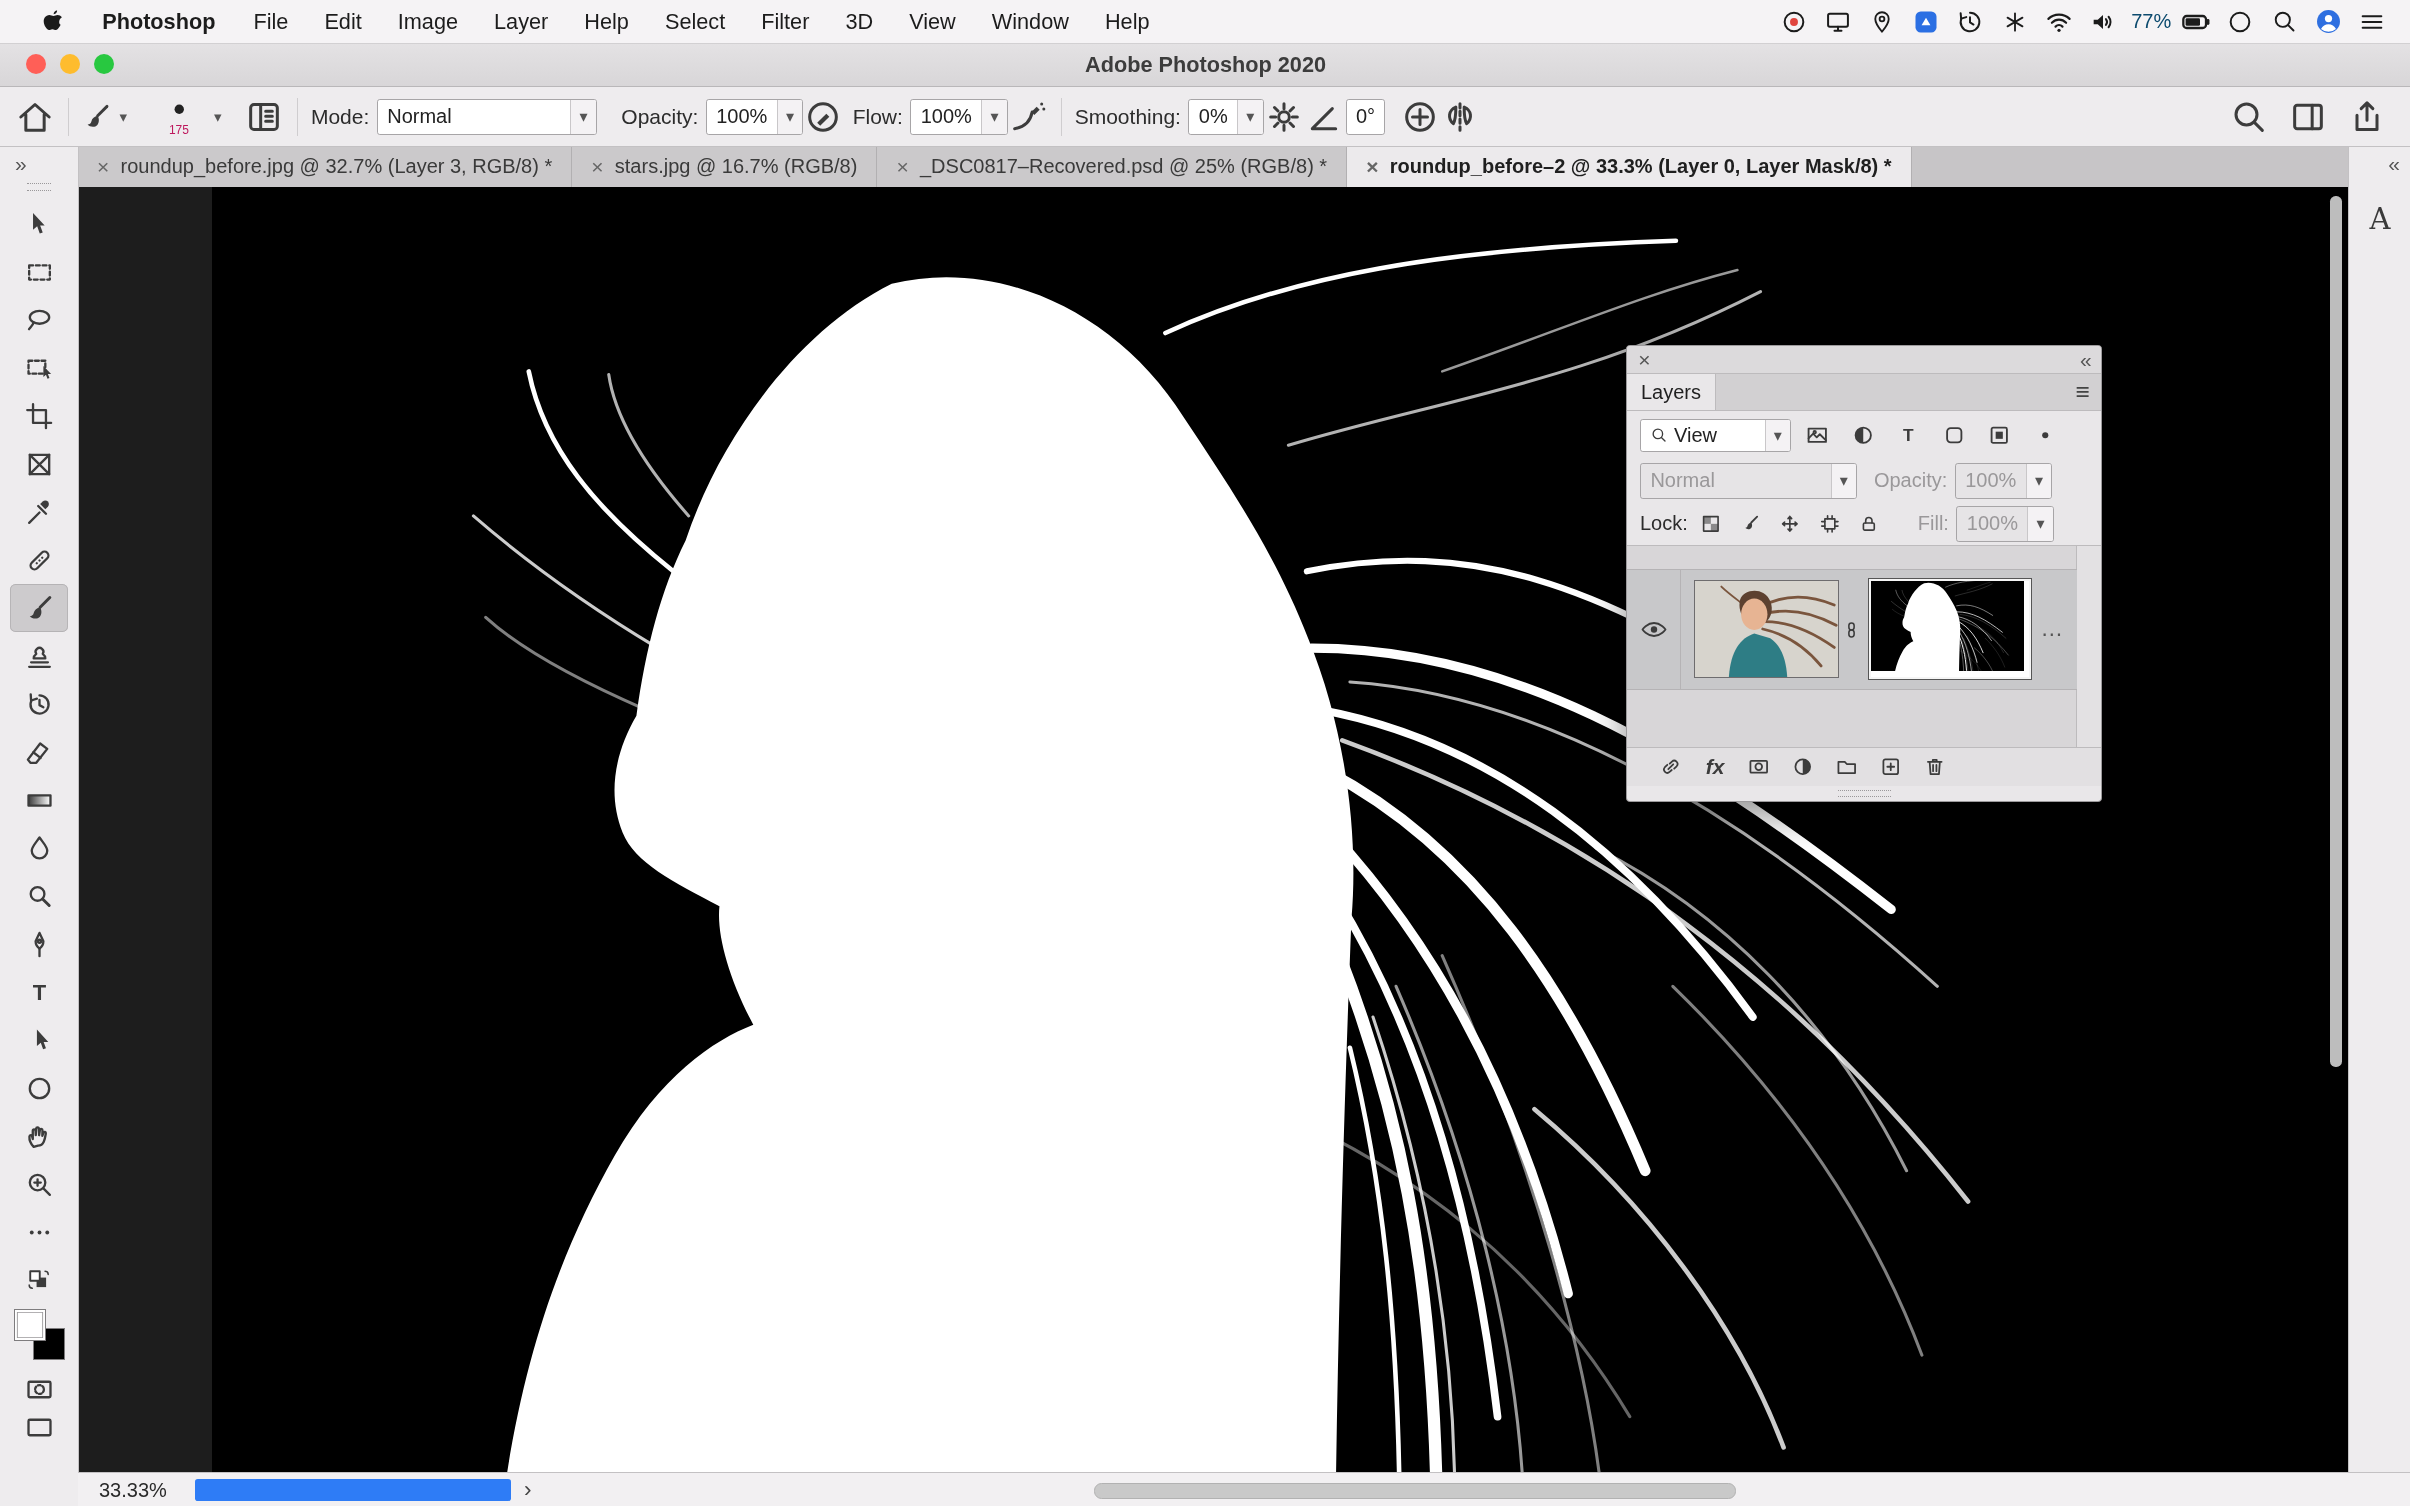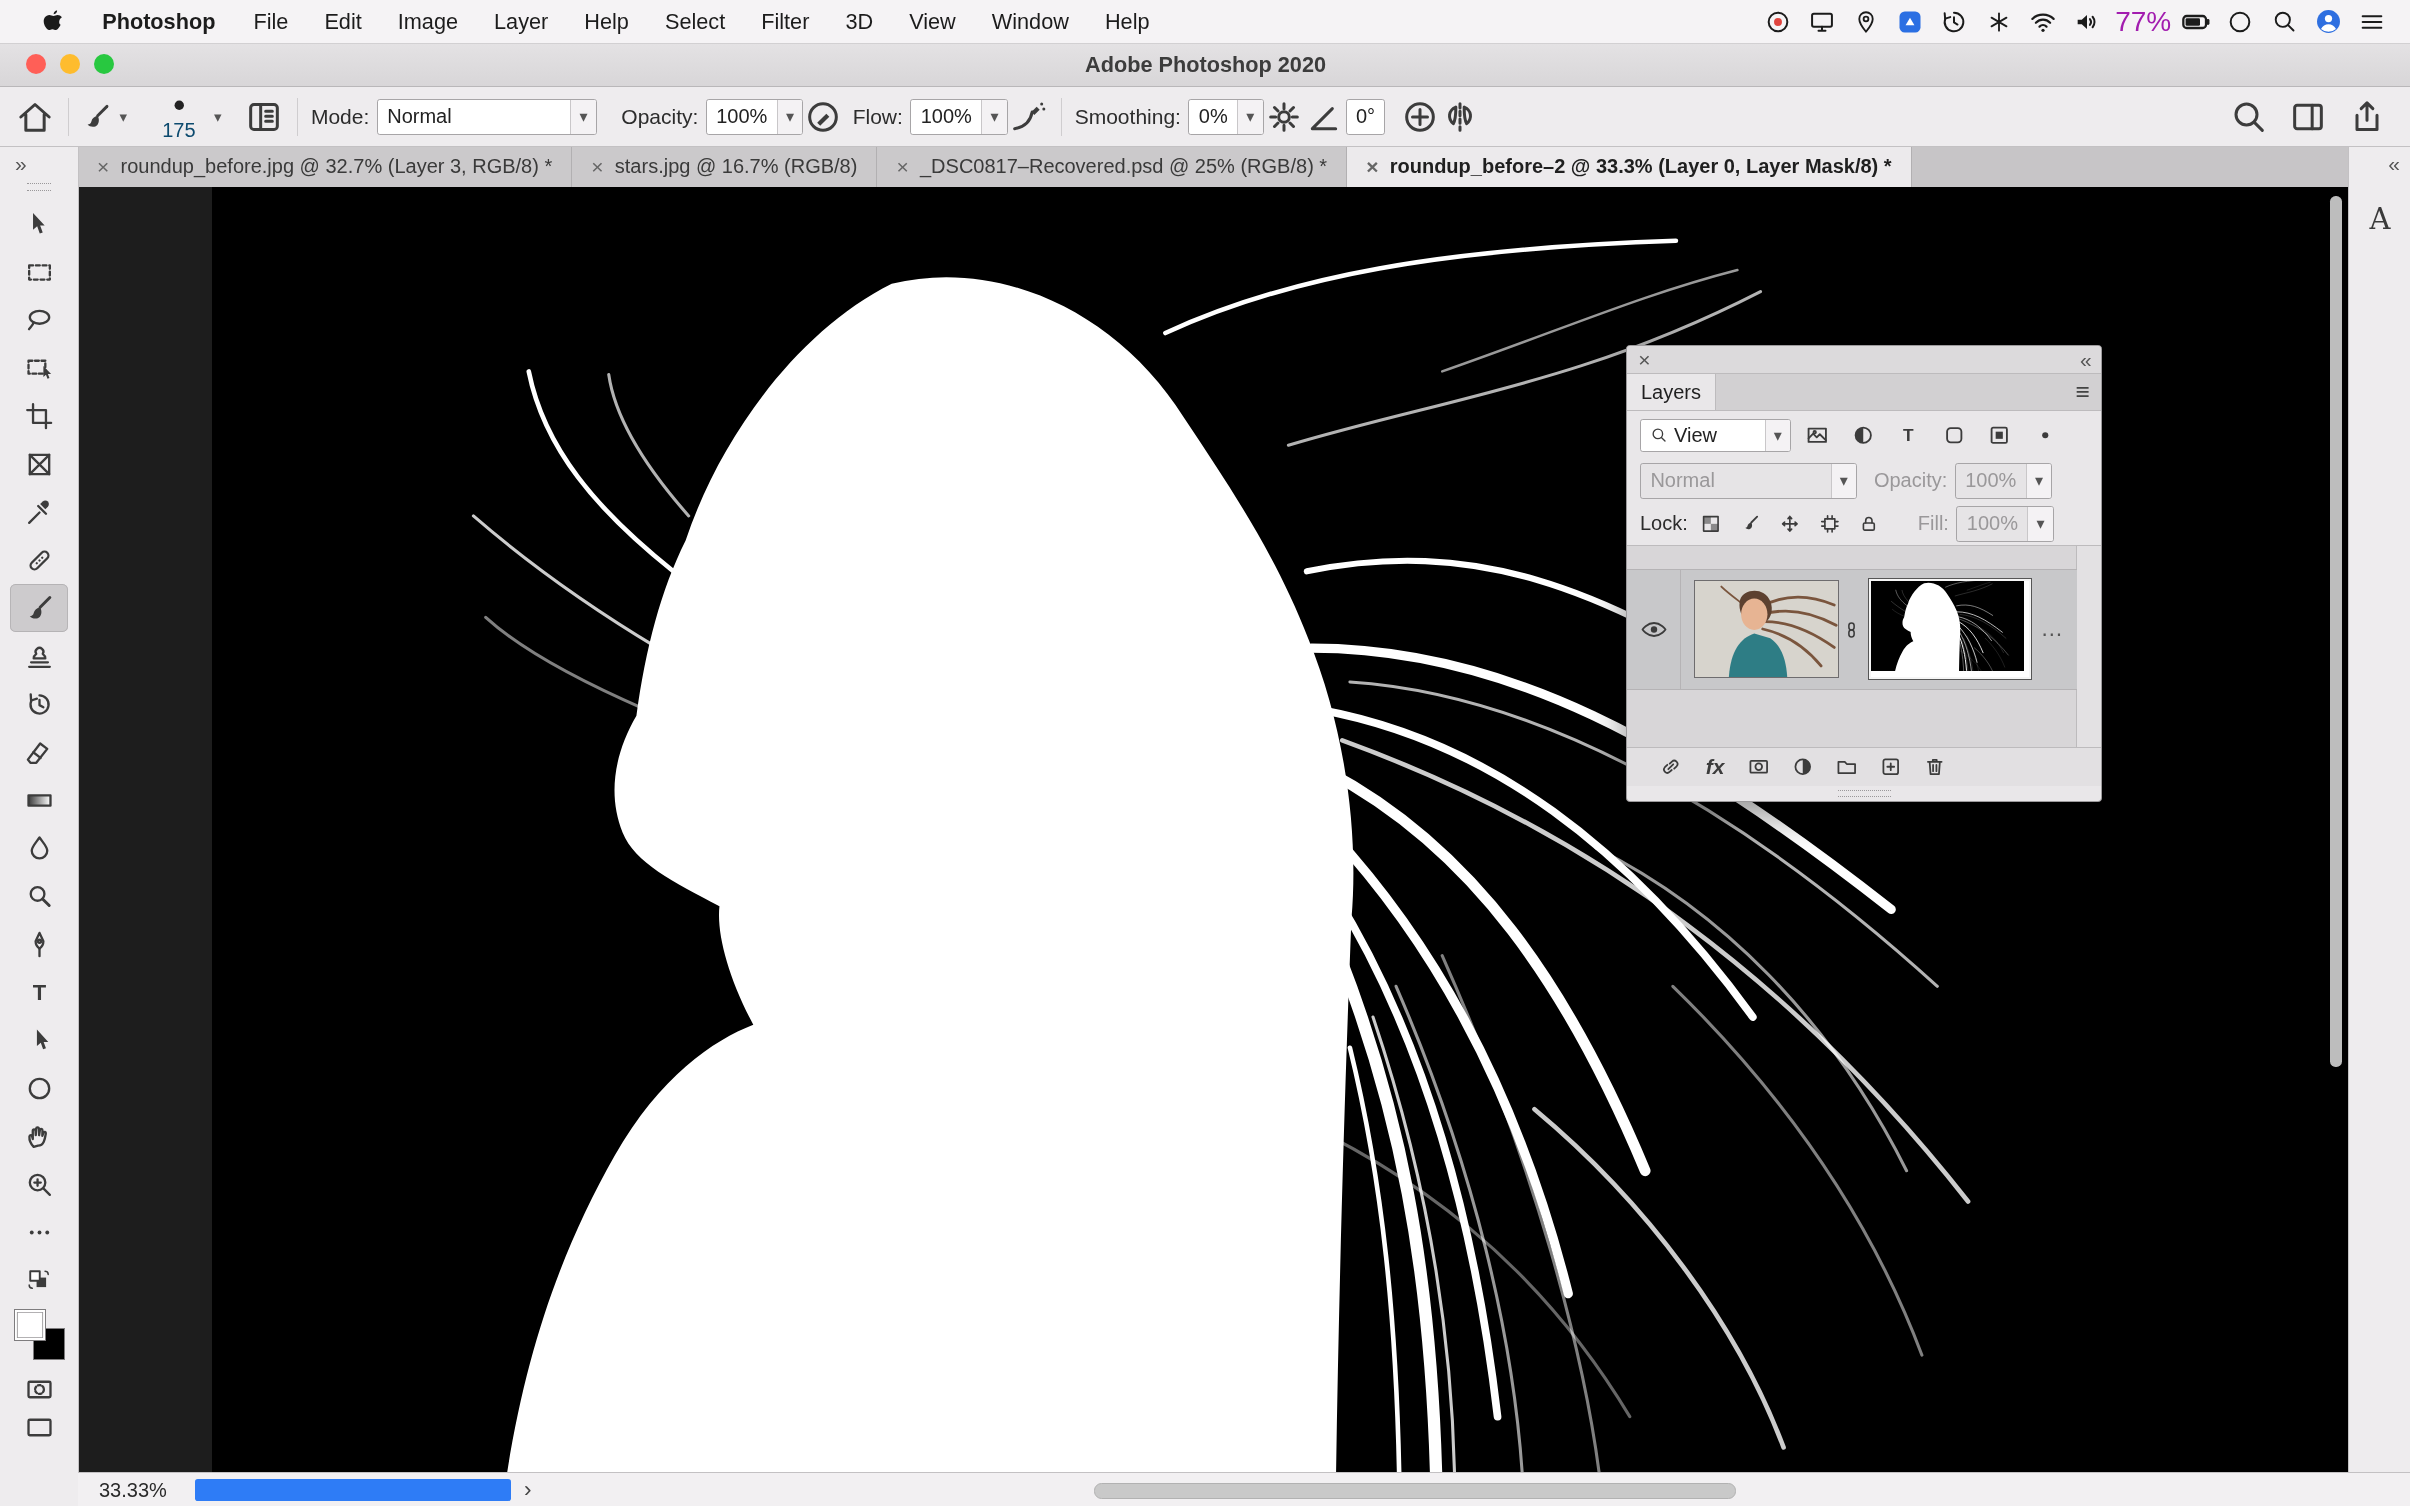--- a/index.html
+++ b/index.html
@@ -10,21 +10,21 @@
   .mi{stroke:#1b1b1b;fill:none;stroke-width:1.7;stroke-linecap:round;stroke-linejoin:round}
 
   
   .menubar{position:absolute;left:0;top:0;width:2411px;height:43px;background:#f5f3f5;
            border-bottom:0.9px solid #d2d0d2;display:flex;align-items:center;font-size:21.7px;z-index:60}
   .menubar .left{display:flex;align-items:center;gap:0;padding-left:24.5px}
   .menu-item{padding:0 18px;height:43px;display:flex;align-items:center;cursor:default;white-space:nowrap}
   .menu-item.app{font-weight:bold;padding:0 20px}
   .menubar .right{margin-left:auto;display:flex;align-items:center;gap:12.2px;padding-right:22.6px}
   .status-icon{width:32px;height:32px;display:flex;align-items:center;justify-content:center}
-  .battery-txt{font-size:28px;color:#a21caf;margin-right:-3.8px}
+  .battery-txt{font-size:20px;color:#0c4a6e;margin-right:-3.8px}
 
   
   .titlebar{position:absolute;left:0;top:43px;width:2411px;height:43px;background:linear-gradient(#e4e2e4,#d8d6d8);
             border-bottom:0.9px solid #b9b7b9;display:flex;align-items:center;z-index:55}
   .lights{position:absolute;left:26px;top:11.3px;display:flex;gap:14px}
   .light{width:20px;height:20px;border-radius:50%}
   .win-title{width:100%;text-align:center;font-size:21.7px;font-weight:bold;color:#3c3c3c}
 
   
   .optionsbar{position:absolute;left:0;top:87px;width:2411px;height:59px;background:#eeecee;
@@ -32,21 +32,21 @@
   .opt-sep{width:0.9px;height:38px;background:#cfcdcf;margin:0 13px}
   .opt-group{display:flex;align-items:center;gap:7.5px}
   .field{display:inline-flex;align-items:stretch;background:#fff;border:0.9px solid #a7a5a7;border-radius:2.8px;height:34px;overflow:hidden}
   .field .val{display:flex;align-items:center;padding:0 9.4px;font-size:20px;color:#222}
   .field .caret{display:flex;align-items:center;justify-content:center;width:24.5px;border-left:0.9px solid #c9c7c9;
                 color:#555;font-size:16px;background:#f4f2f4}
   .field.disabled{background:#e6e4e6}
   .field.disabled .val{color:#9a989a}
   .opt-icon{width:40px;height:40px;display:flex;align-items:center;justify-content:center;border-radius:4.7px}
   .brush-preview{display:flex;flex-direction:column;align-items:center;justify-content:center;width:55px;line-height:1}
-  .brush-preview .num{font-size:20px;color:#0c4a6e;margin-top:2px}
+  .brush-preview .num{font-size:12px;color:#be185d;margin-top:2px}
   .opt-right{margin-left:auto;display:flex;align-items:center;gap:19px;padding-right:24.5px}
 
   
   .tabbar{position:absolute;left:78px;top:146px;width:2270px;height:41px;background:#c7c5c7;display:flex;align-items:stretch;z-index:40}
   .doc-tab{display:flex;align-items:center;gap:11.3px;padding:0 19px;font-size:20px;color:#3a3a3a;background:#cbc9cb;
            border-right:0.9px solid #b2b0b2;white-space:nowrap;font-weight:500}
   .doc-tab .x{color:#666;font-size:21px}
   .doc-tab.active{background:#eceaec;color:#1f1f1f;font-weight:600}
 
   

